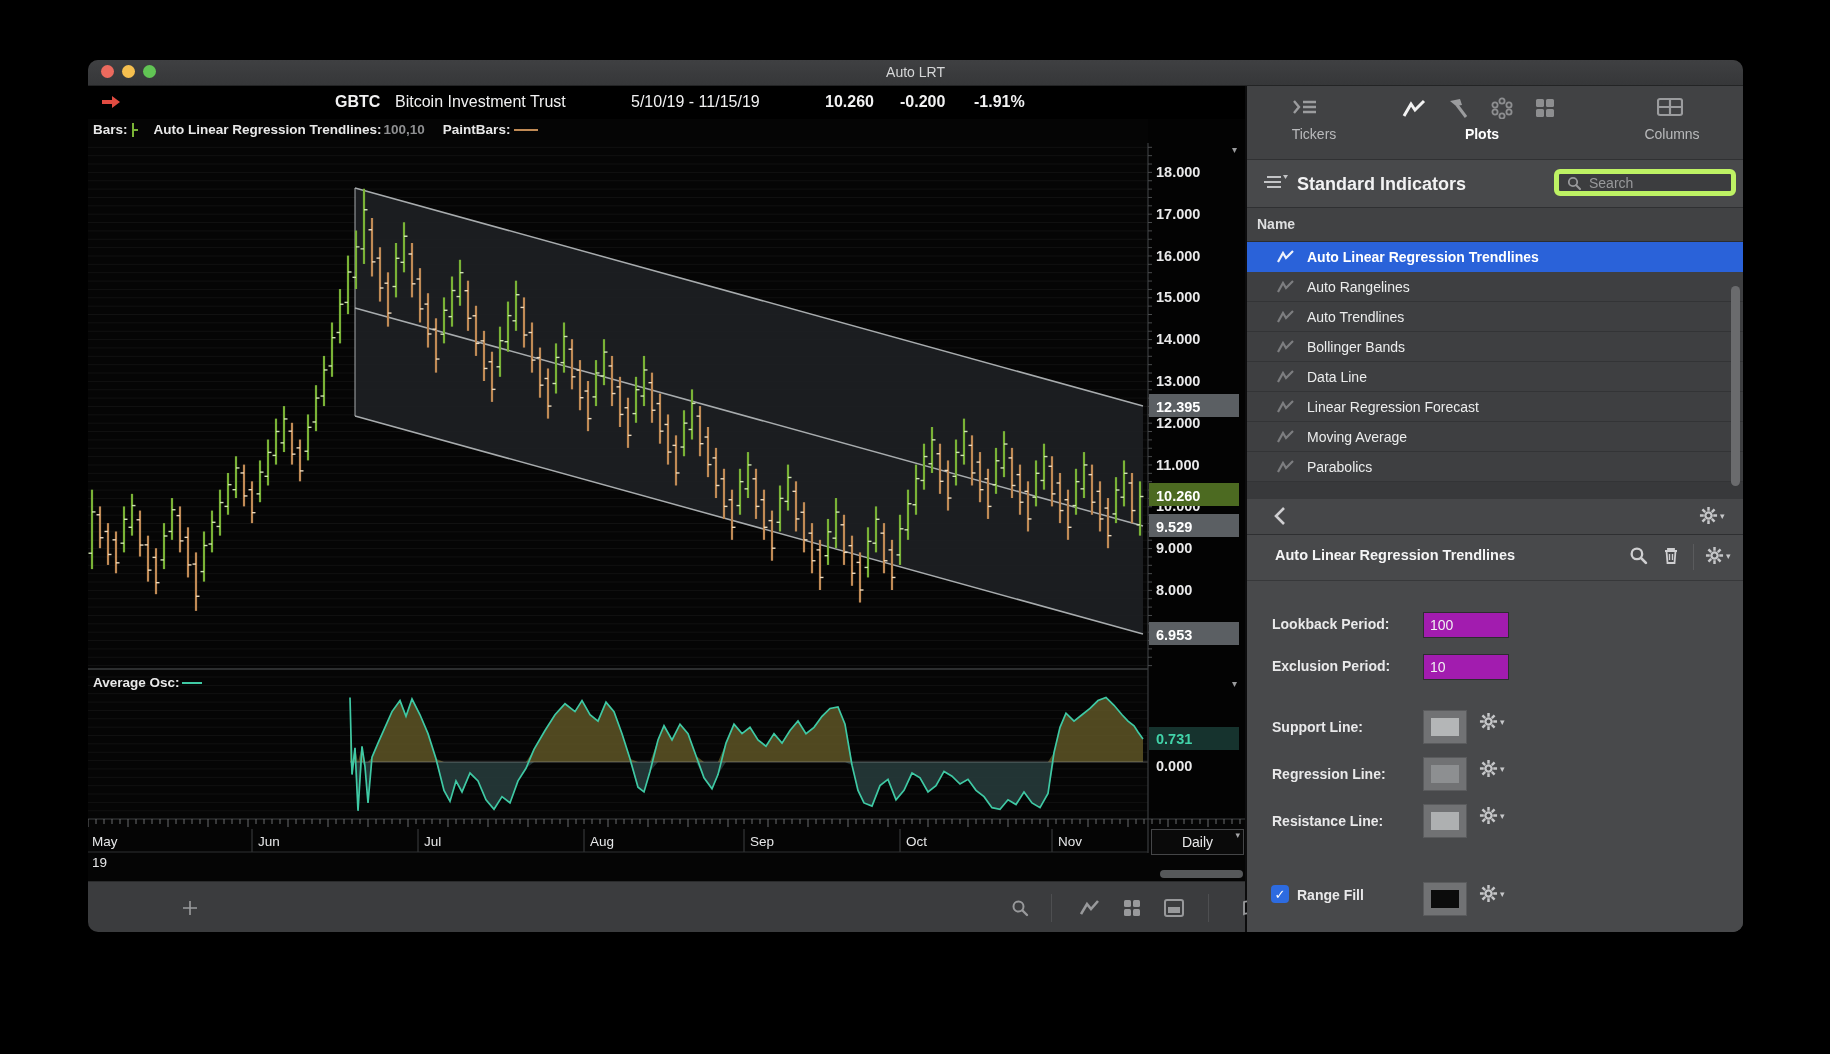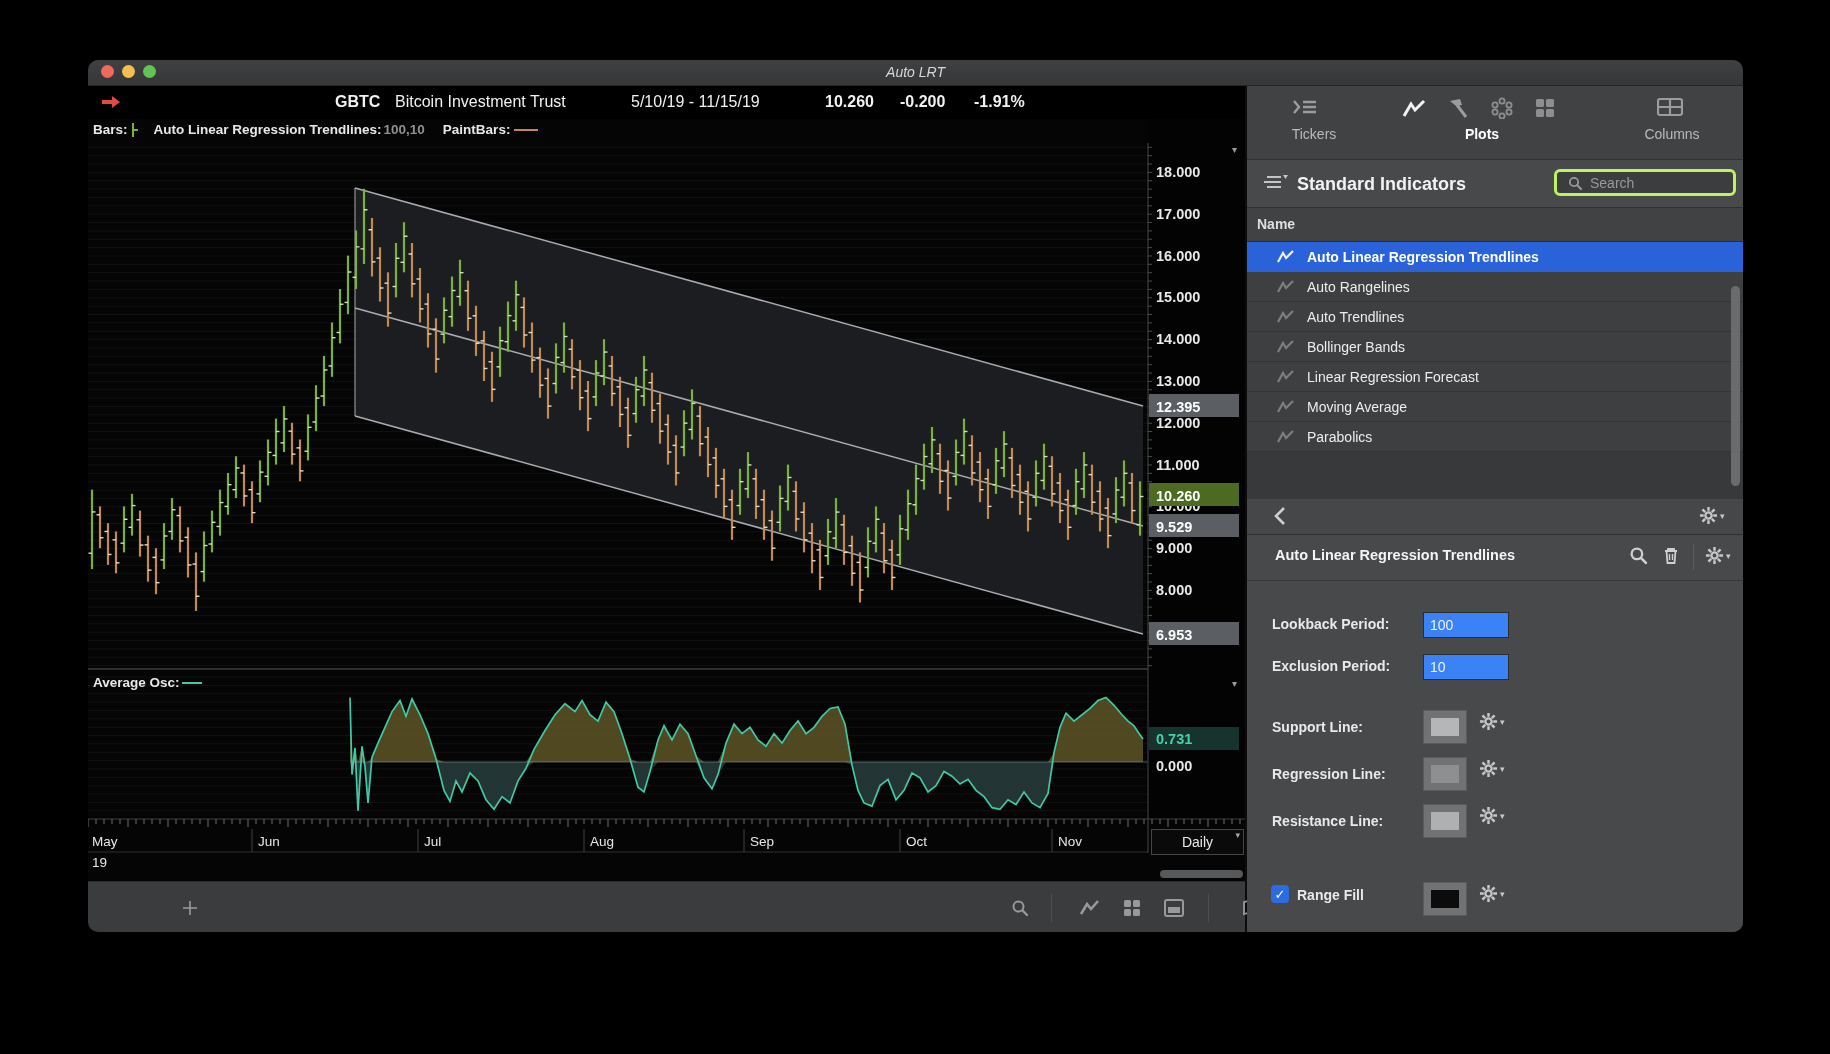--- a/index.html
+++ b/index.html
@@ -6,21 +6,21 @@
   .stage{position:relative;width:1830px;height:1054px;background:#000;overflow:hidden;
          font-family:"Liberation Sans",sans-serif;-webkit-font-smoothing:antialiased;}
   .window{position:absolute;left:88px;top:60px;width:1655px;height:872px;border-radius:10px;
           overflow:hidden;background:#1a1a1a;box-shadow:0 30px 70px rgba(0,0,0,.9);}
   
   .titlebar{position:relative;height:25px;background:linear-gradient(#3f4042,#363739);
             border-bottom:1px solid #232425;}
   .traffic{position:absolute;top:5px;left:13px;display:flex;gap:8px;}
   .traffic span{width:13px;height:13px;border-radius:50%;display:block;}
   .tl-red{background:#ec6a5e;}.tl-yellow{background:#f5bf4f;}.tl-green{background:#61c454;}
-  .win-title{position:absolute;left:0;right:0;top:4px;text-align:center;color:#d6d7d8;font-size:14px;font-style:italic;}
+  .win-title{position:absolute;left:0;right:0;top:4px;text-align:center;color:#d6d7d8;font-size:14px;}
   .main{display:flex;height:847px;}
   .left{position:relative;width:1157px;background:#000;}
   .vdivider{width:2px;background:#0c0c0d;}
   .panel{position:relative;flex:1;background:#48494b;}
   
   .hdr{position:relative;height:33px;background:#000;color:#f1f1f2;font-size:16px;}
   .hdr span{position:absolute;top:7px;white-space:nowrap;}
   .hdr .sym{font-weight:bold;}
   .arrow-ico{position:absolute;left:12px;top:7px;}
   
@@ -47,40 +47,40 @@
   .tb-sep{position:absolute;top:12px;width:1px;height:28px;background:#4e4f51;}
   
   .tabbar{position:relative;height:73px;background:#414244;border-bottom:1px solid #303133;}
   .tab{position:absolute;text-align:center;color:#b9babc;font-size:14px;}
   .tab.active{color:#fff;font-weight:bold;}
   .icon-row{position:absolute;top:11px;display:flex;gap:20px;align-items:flex-end;}
   .si-hdr{position:relative;height:47px;background:#48494b;border-bottom:1px solid #2f3032;}
   .si-title{position:absolute;left:50px;top:14px;color:#f2f2f3;font-weight:bold;font-size:18px;}
   .si-ico{position:absolute;left:12px;top:13px;}
   .search{position:absolute;left:307px;top:9px;width:182px;height:27px;background:#3c3d3f;
-          border:3px solid #bef264;border-radius:6px;display:flex;align-items:center;padding:0 8px;gap:6px;box-sizing:border-box;justify-content:center;}
+          border:5px solid #bef264;border-radius:6px;display:flex;align-items:center;padding:0 8px;gap:6px;box-sizing:border-box;}
   .search input{background:transparent;border:none;outline:none;color:#e8e8e8;font-size:14px;width:130px;
                 font-family:"Liberation Sans",sans-serif;}
   .search input::placeholder{color:#98999b;}
   .namerow{position:relative;height:33px;background:#414244;border-bottom:1px solid #2c2d2f;}
   .namerow span{position:absolute;left:10px;top:8px;color:#dedfe0;font-size:14px;font-weight:bold;}
   .list{position:relative;height:257px;background:#38393b;overflow:hidden;}
   .lrow{position:relative;height:29px;background:#3e3f41;border-bottom:1px solid #333436;
         display:flex;align-items:center;color:#eceded;font-size:14px;}
   .lrow .zz{margin-left:30px;margin-right:12px;display:flex;}
   .lrow.sel{background:#2a62d9;border-bottom-color:#2a62d9;color:#fff;font-weight:bold;}
   .scrollthumb{position:absolute;right:3px;top:44px;width:9px;height:200px;border-radius:5px;background:#6a6b6d;}
   .backbar{position:relative;height:35px;background:#464749;border-bottom:1px solid #2e2f31;}
   .detailhdr{position:relative;height:45px;background:#48494b;border-bottom:1px solid #37383a;}
   .detail-title{position:absolute;left:28px;top:12px;color:#f4f4f5;font-weight:bold;font-size:14.5px;}
   .dh-sep{position:absolute;left:446px;top:9px;width:1px;height:26px;background:#5a5b5d;}
   .detailbody{position:relative;height:402px;background:#48494b;}
   .prow{position:absolute;left:0;width:100%;height:30px;}
   .prow label{position:absolute;left:25px;top:5px;color:#e9e9ea;font-size:14px;font-weight:bold;}
-  .prow input{position:absolute;left:176px;top:1px;width:72px;height:24px;background:#3b82f6;
+  .prow input{position:absolute;left:176px;top:1px;width:72px;height:24px;background:#a21caf;
               border:1px solid #2c2d2f;border-bottom-color:#55565__8;color:#f2f2f2;font-size:14px;
               padding:0 6px;font-family:"Liberation Sans",sans-serif;}
   .swatch{position:absolute;left:176px;top:-4px;width:42px;height:32px;background:#717274;
           border:1px solid #5a5b5d;display:flex;align-items:center;justify-content:center;}
   .swatch .inner{width:28px;height:18px;}
   .gearwrap{position:absolute;left:232px;top:-2px;display:flex;align-items:center;gap:2px;}
   .caret-s{font-size:9px;color:#c6c7c9;}
   .checkbox{position:absolute;left:24px;top:-1px;width:18px;height:18px;border-radius:4px;background:#2d6be0;
             color:#fff;font-size:13px;display:flex;align-items:center;justify-content:center;}
   .rf-label{position:absolute;left:50px;top:1px;color:#e9e9ea;font-size:14px;font-weight:bold;}
@@ -1037,20 +1037,28 @@
                 </svg>
               </span>
               <span>Bollinger Bands</span>
             </div>
             <div class="lrow">
               <span class="zz">
                 <svg width="18" height="14" viewBox="0 0 18 14">
                   <polyline points="1,12 6,3 9,8 16,1" fill="none" stroke="#7d7e80" stroke-width="2.2"></polyline>
                 </svg>
               </span>
+              <span>Data Line</span>
+            </div>
+            <div class="lrow">
+              <span class="zz">
+                <svg width="18" height="14" viewBox="0 0 18 14">
+                  <polyline points="1,12 6,3 9,8 16,1" fill="none" stroke="#7d7e80" stroke-width="2.2"></polyline>
+                </svg>
+              </span>
               <span>Linear Regression Forecast</span>
             </div>
             <div class="lrow">
               <span class="zz">
                 <svg width="18" height="14" viewBox="0 0 18 14">
                   <polyline points="1,12 6,3 9,8 16,1" fill="none" stroke="#7d7e80" stroke-width="2.2"></polyline>
                 </svg>
               </span>
               <span>Moving Average</span>
             </div>

